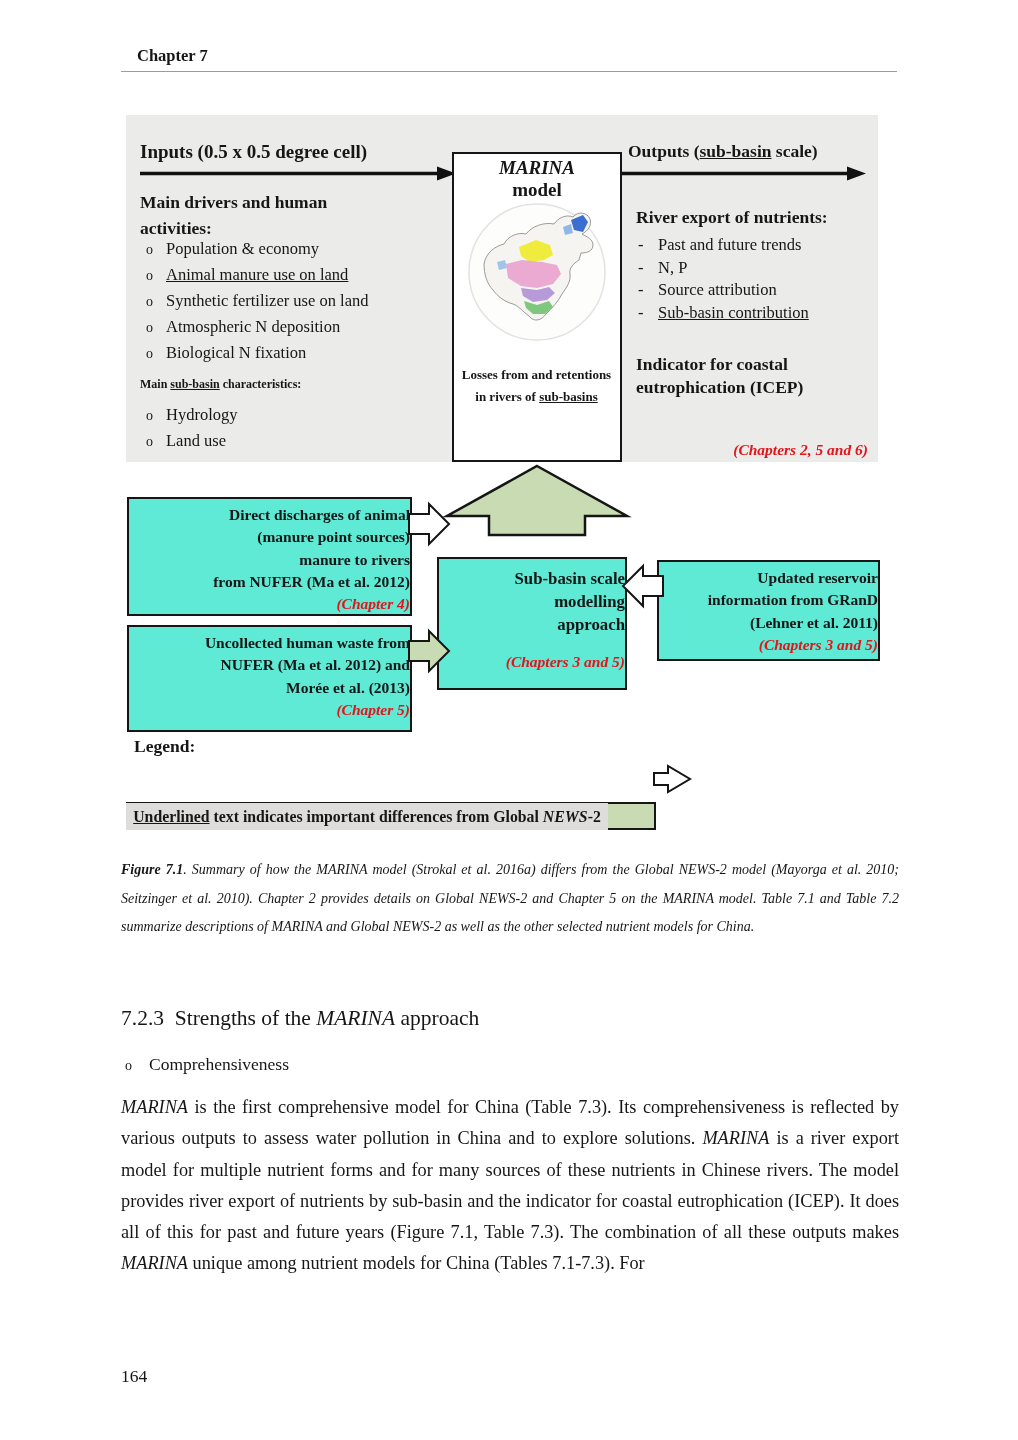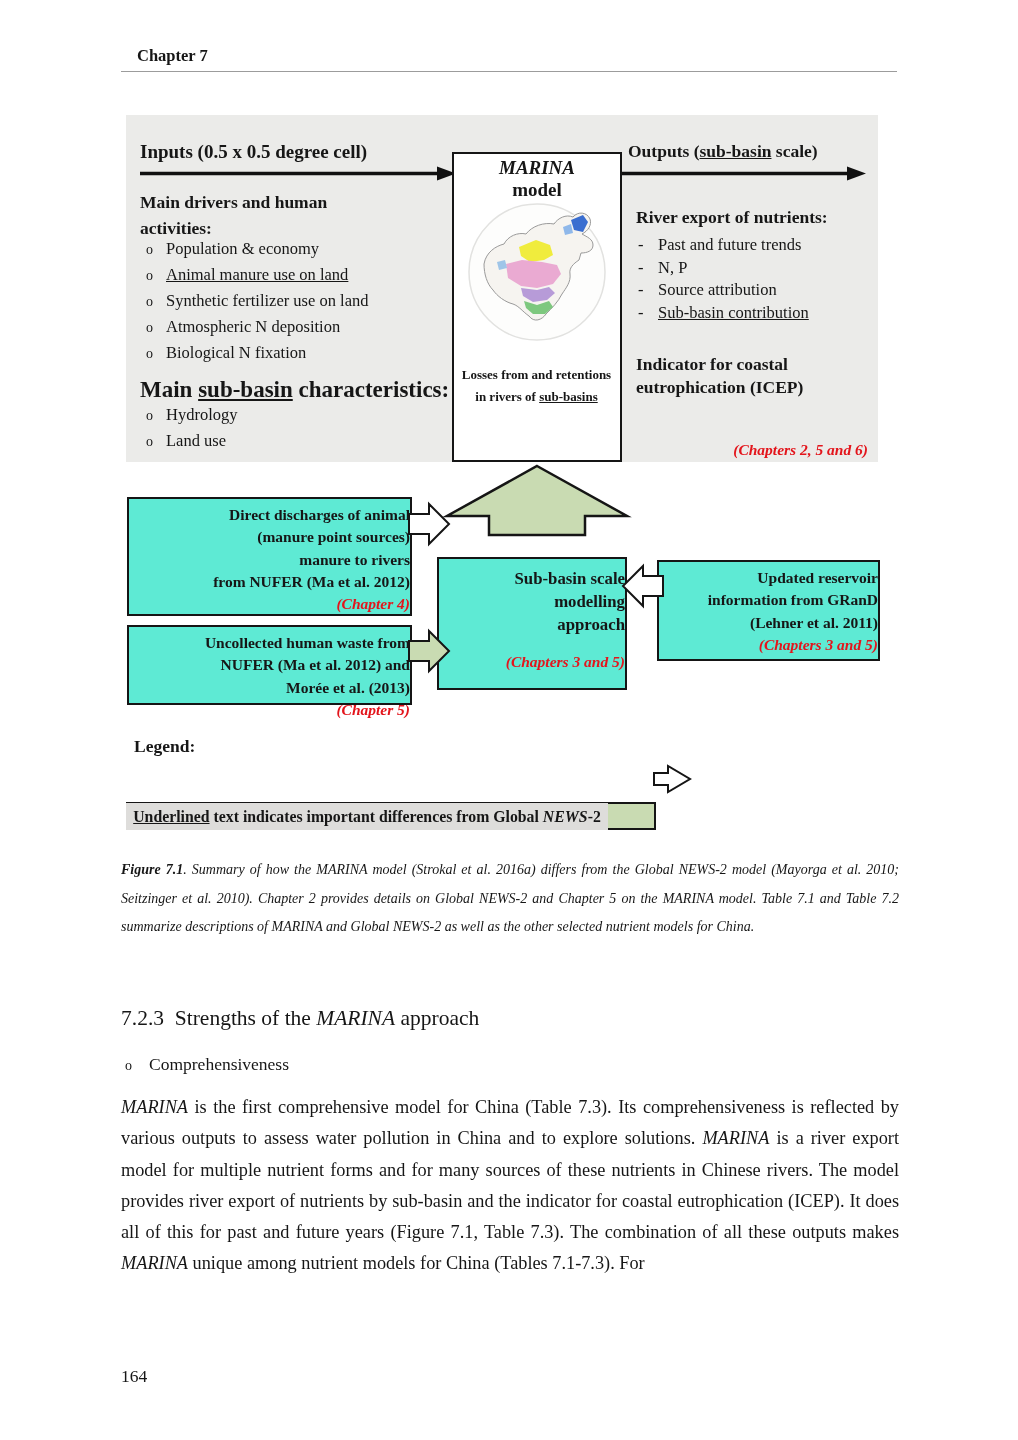--- a/index.html
+++ b/index.html
@@ -20,21 +20,21 @@
   .panel > * { position:absolute; }
   .inputs-label  { left:14px;  top:26px; font-size:19px; font-weight:bold; }
   .input-arrow   { left:14px;  top:50px; }
   .outputs-label { left:502px; top:26px; font-size:17.5px; font-weight:bold; }
   .output-arrow  { left:494px; top:50px; }
 
   .drivers-heading { left:14px; top:74px; font-size:17.5px; font-weight:bold; line-height:26px; }
   .driver-list   { left:14px; top:124px; }
   .li  { display:flex; height:26px; align-items:baseline; font-size:16.5px; }
   .bullet { width:26px; padding-left:6px; font-size:14px; }
-  .subbasin-heading { left:14px; top:262px; font-size:23px; font-weight:bold; }
+  .subbasin-heading { left:14px; top:262px; font-size:12px; font-weight:bold; }
   .subbasin-list { left:14px; top:290px; }
 
   .export-heading { left:510px; top:92px; font-size:17.5px; font-weight:bold; }
   .export-list { left:510px; top:120px; }
   .eli { display:flex; height:22.5px; align-items:baseline; font-size:16.5px; }
   .dash { width:22px; padding-left:2px; }
   .icep { left:510px; top:238px; font-size:17.5px; font-weight:bold; line-height:22.5px; }
   .chapters-note { left:510px; top:326px; width:232px; text-align:right;
                    font-size:15.5px; font-weight:bold; }
   .rednote { color:#e3151c; font-style:italic; }
@@ -46,21 +46,21 @@
   .m-title2 { top:25px; width:100%; text-align:center; font-size:19px; font-weight:bold; }
   .china-map { top:48px; left:8px; }
   .losses { top:210px; left:2px; width:161px; text-align:center; font-weight:bold;
             font-size:13px; line-height:21.5px; }
 
   
   .gbox { position:absolute; background:#5eead4; border:2.5px solid #151515;
           text-align:right; font-weight:bold;margin-top:22px; }
   .box-manure   { left:127px; top:475px; width:285px; height:119px; padding-top:5px;
                   font-size:15.5px; line-height:22.3px; }
-  .box-waste    { left:127px; top:603px; width:285px; height:80px;  padding-top:5px;
+  .box-waste    { left:127px; top:603px; width:285px; height:107px;  padding-top:5px;
                   font-size:15.5px; line-height:22.3px; }
   .box-approach { left:437px; top:535px; width:190px; height:133px; padding-top:8px;
                   font-size:16.8px; line-height:23px; }
   .box-approach .rednote { display:block; margin-top:14px; font-size:15.5px; }
   .box-reservoir{ left:657px; top:538px; width:223px; height:101px; padding-top:5px;
                   font-size:15.5px; line-height:22.3px; }
 
   .up-arrow   { position:absolute; left:437px; top:464px; }
   .arrow-a    { position:absolute; left:407px; top:500px; }
   .arrow-b    { position:absolute; left:407px; top:627px; }

